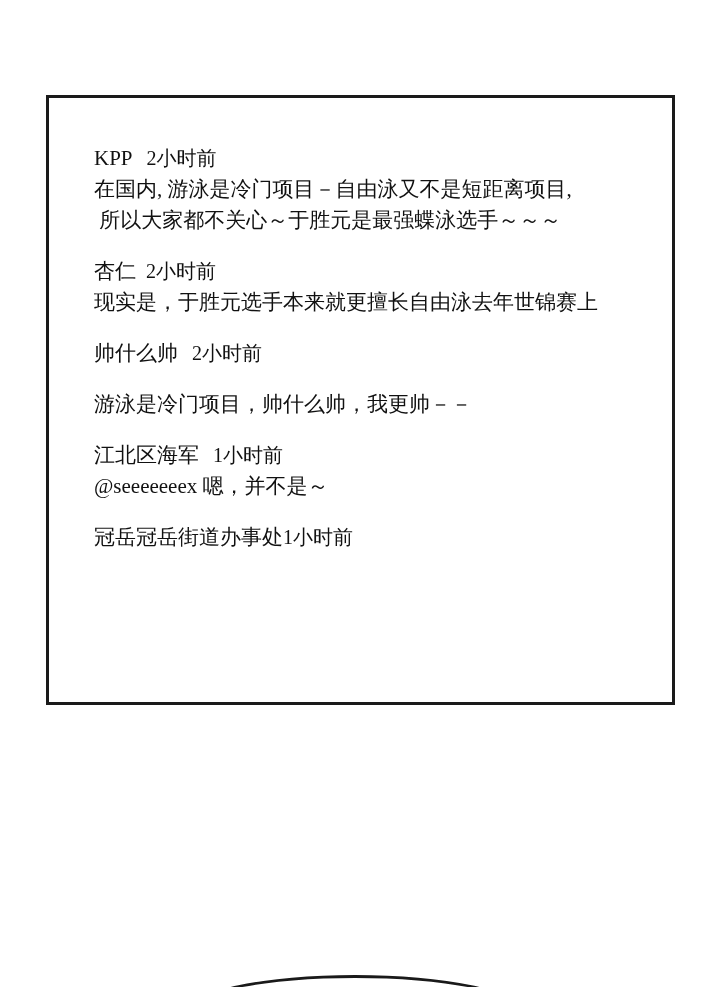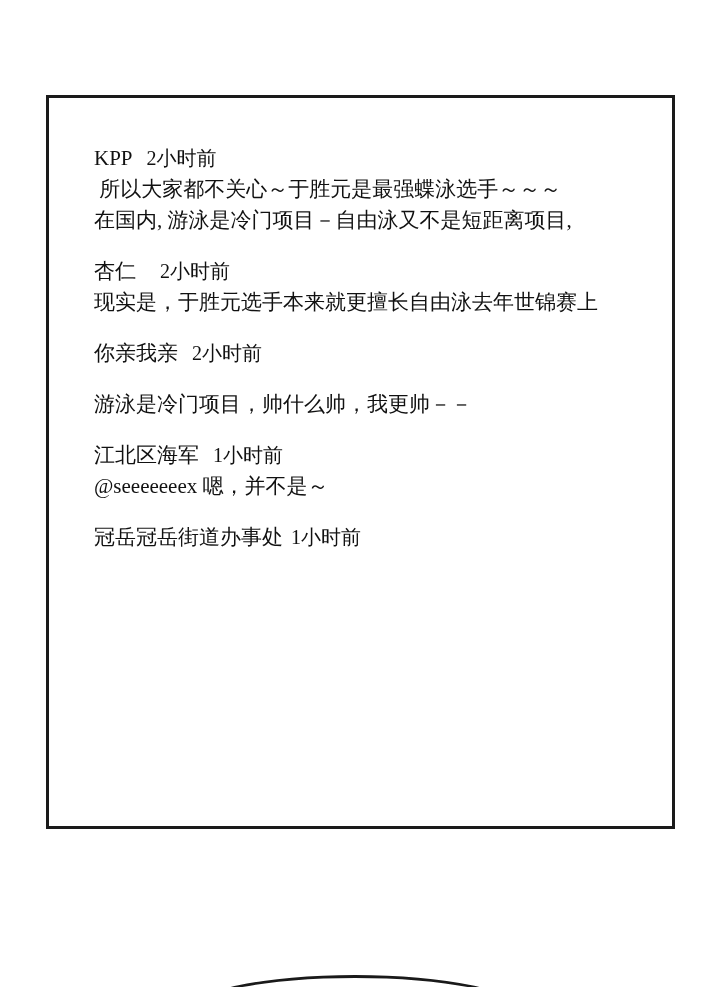--- a/index.html
+++ b/index.html
@@ -17,21 +17,21 @@
   .page {
     position: absolute;
     inset: 0;
     background: #ffffff;
   }
   .comment-box {
     position: absolute;
     left: 46px;
     top: 95px;
     width: 629px;
-    height: 734px;
+    height: 610px;
     border: 3px solid #1a1a1a;
     box-sizing: border-box;
     background: #ffffff;
   }
   .comment-list {
     position: absolute;
     left: 45px;
     top: 45px;
     right: 20px;
   }
@@ -44,21 +44,21 @@
   .comment-head {
     font-size: 21px;
     line-height: 31px;
     color: #111111;
     white-space: nowrap;
   }
   .comment-head .author {
     margin-right: 14px;
   }
   .comment-head .author.tight {
-    margin-right: 24px;
+    margin-right: 10px;
   }
   .comment-head .time {
     font-size: 20px;
   }
   .comment-body {
     font-size: 21px;
     line-height: 31px;
     color: #111111;
   }
   .comment-body .line {
@@ -82,58 +82,58 @@
 <div class="page">
 
   <div class="comment-box">
     <div class="comment-list">
 
       <div class="comment">
         <div class="comment-head">
           <span class="author">KPP</span><span class="time">2小时前</span>
         </div>
         <div class="comment-body">
+          <div class="line">在国内, 游泳是冷门项目－自由泳又不是短距离项目,</div>
           <div class="line"> 所以大家都不关心～于胜元是最强蝶泳选手～～～</div>
-          <div class="line">在国内, 游泳是冷门项目－自由泳又不是短距离项目,</div>
         </div>
       </div>
 
       <div class="comment">
         <div class="comment-head">
           <span class="author tight">杏仁</span><span class="time">2小时前</span>
         </div>
         <div class="comment-body">
           <div class="line">现实是，于胜元选手本来就更擅长自由泳去年世锦赛上</div>
         </div>
       </div>
 
       <div class="comment">
         <div class="comment-head">
-          <span class="author">你亲我亲</span><span class="time">2小时前</span>
+          <span class="author">帅什么帅</span><span class="time">2小时前</span>
         </div>
       </div>
 
       <div class="comment">
         <div class="comment-body">
           <div class="line">游泳是冷门项目，帅什么帅，我更帅－－</div>
         </div>
       </div>
 
       <div class="comment">
         <div class="comment-head">
           <span class="author">江北区海军</span><span class="time">1小时前</span>
         </div>
         <div class="comment-body">
           <div class="line">@seeeeeeex 嗯，并不是～</div>
         </div>
       </div>
 
       <div class="comment">
         <div class="comment-head">
-          <span class="author" style="margin-right:8px">冠岳冠岳街道办事处</span><span class="time">1小时前</span>
+          <span class="author" style="margin-right:0">冠岳冠岳街道办事处</span><span class="time">1小时前</span>
         </div>
         <div class="comment-body">
         </div>
       </div>
 
     </div>
   </div>
 
   <div class="bottom-arc"></div>
 

